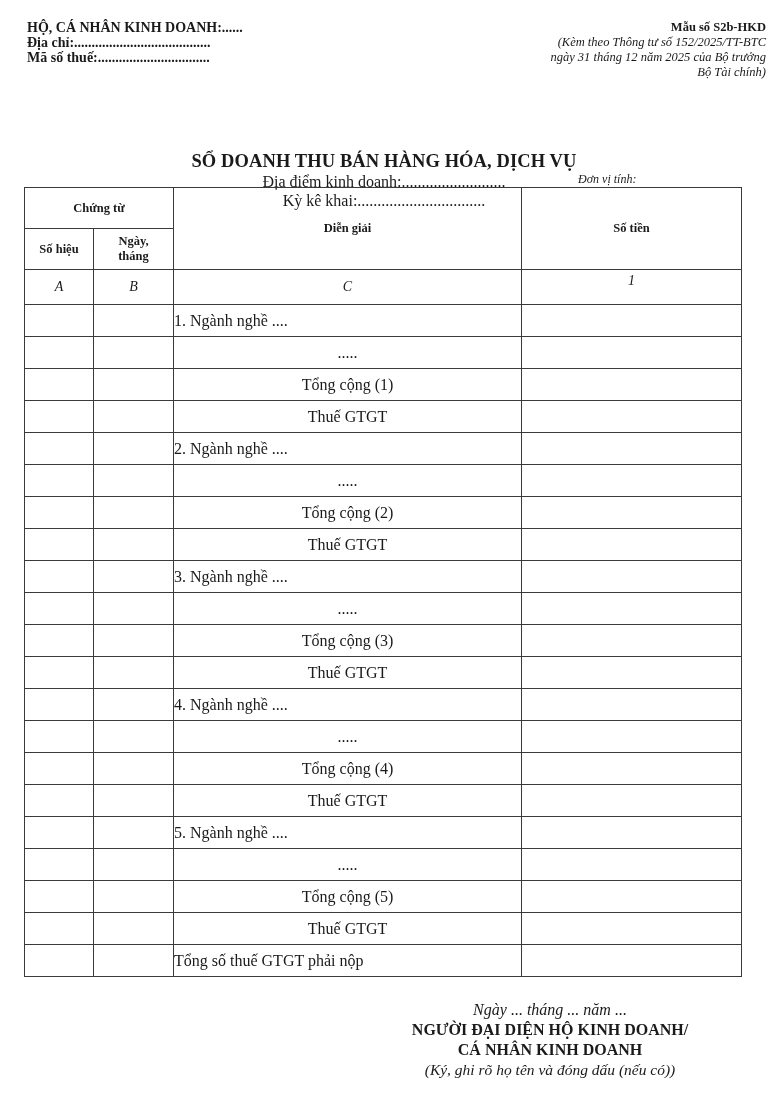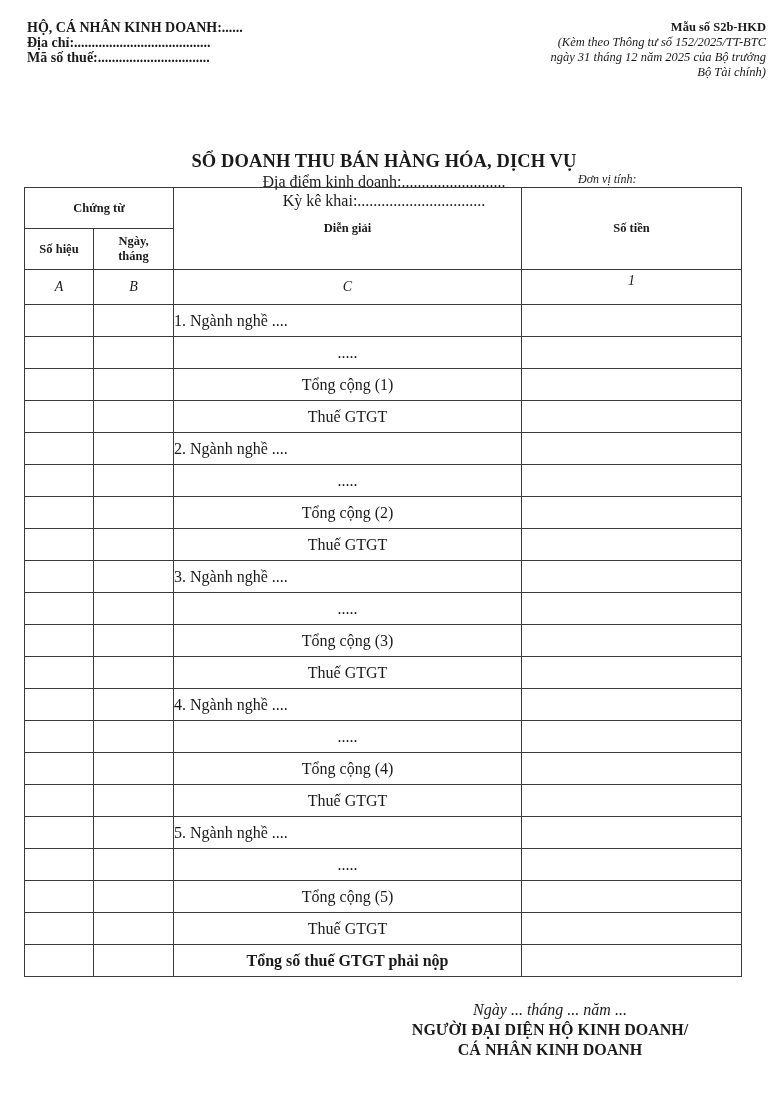--- a/index.html
+++ b/index.html
@@ -27,21 +27,21 @@
   table.ledger th { font-weight: bold; font-size: 12.5px; line-height: 15px; }
   .col-a { width: 69px; } .col-b { width: 80px; } .col-c { width: 348px; } .col-d { width: 220px; }
   tr.h1 th { height: 40px; }
   tr.h2 th { height: 40px; }
   tr.letters td { height: 31px; font-style: italic; font-size: 14px; text-align: center; }
   tr.letters td.d { vertical-align: top; padding-top: 3px; }
   tr.row td { height: 31px; }
   td.desc-left { text-align: left; padding-left: 9px; }
   td.desc-center { text-align: center; }
   td.desc-dots { text-align: center; font-size: 12px; }
-  td.desc-bold { text-align: center; font-weight: bold; }
+  td.desc-bold { font-weight: normal; }
   .sign { left: 340px; width: 420px; top: 1000px; text-align: center; }
   .sign .date { font-style: italic; font-size: 16px; line-height: 20px; }
   .sign .role { font-weight: bold; font-size: 16px; line-height: 20px; }
   .sign .note { font-style: italic; font-size: 15.5px; line-height: 20px; }
 </style>
 </head>
 <body>
 
 <div class="abs hdr-left">
   <div>HỘ, CÁ NHÂN KINH DOANH:......</div>
@@ -215,13 +215,14 @@
         <td class="desc-bold">Tổng số thuế GTGT phải nộp</td>
         <td></td>
       </tr>
     </tbody>
 </table>
 
 <div class="abs sign">
   <div class="date">Ngày ... tháng ... năm ...</div>
   <div class="role">NGƯỜI ĐẠI DIỆN HỘ KINH DOANH/</div>
   <div class="role">CÁ NHÂN KINH DOANH</div>
+  <div class="note">(Ký, ghi rõ họ tên và đóng dấu (nếu có))</div>
 </div>
 
 </body></html>

